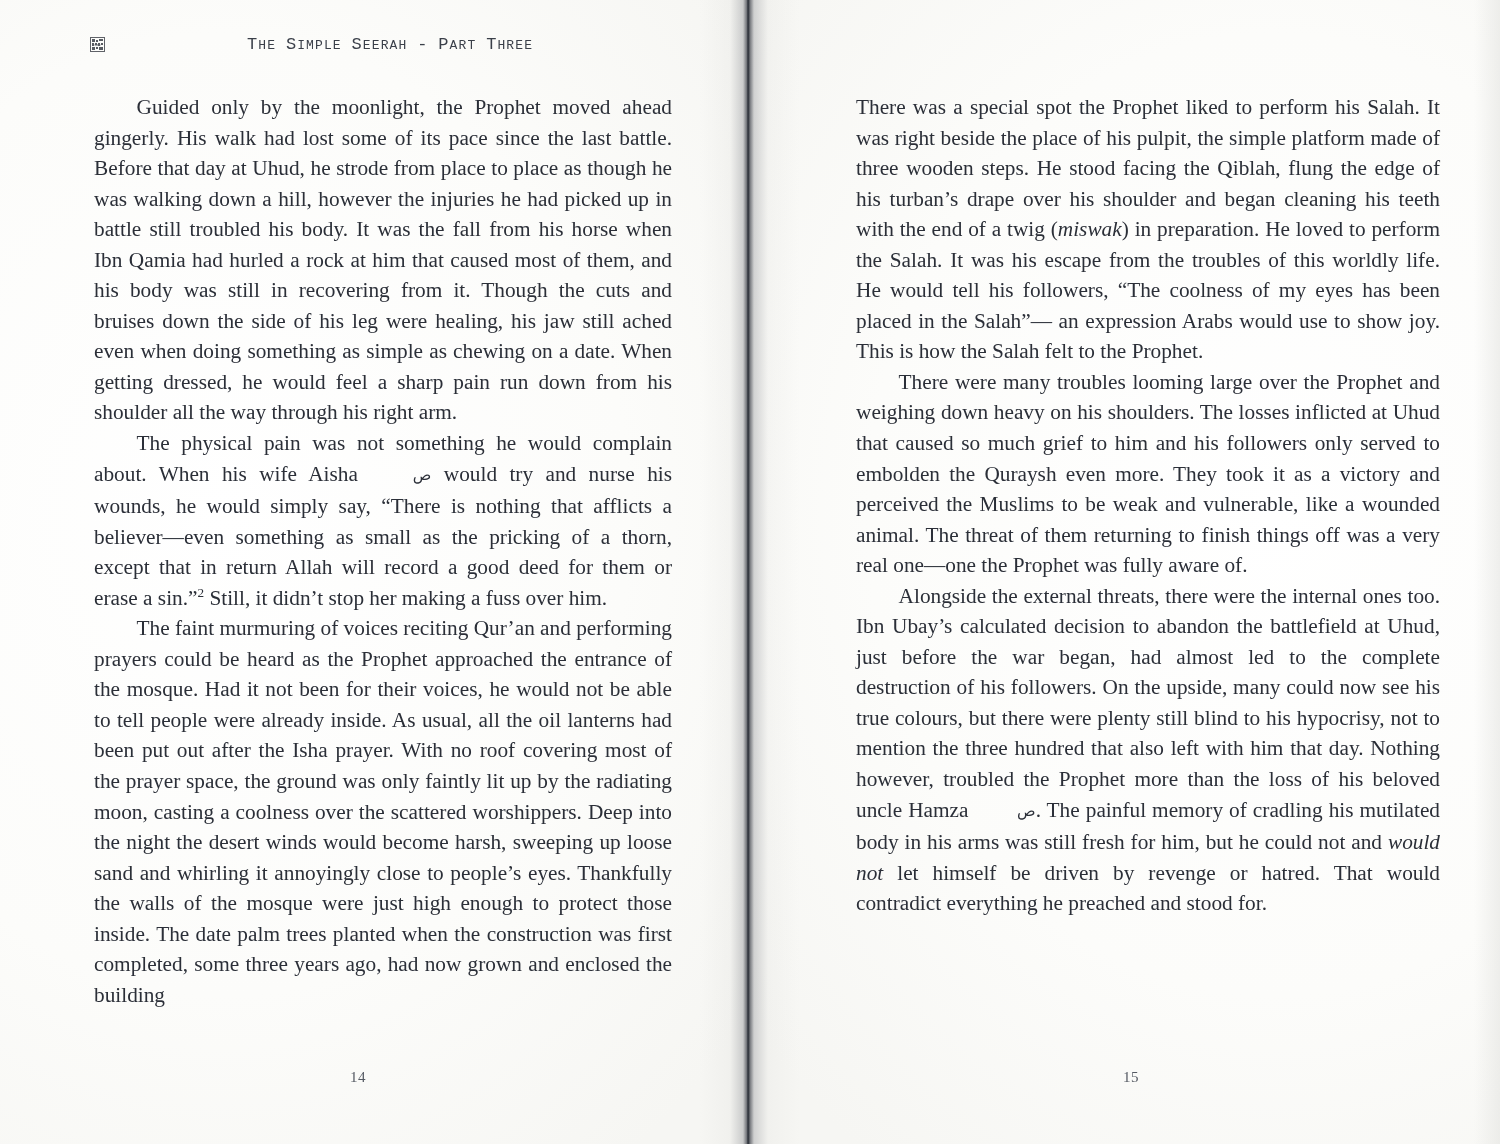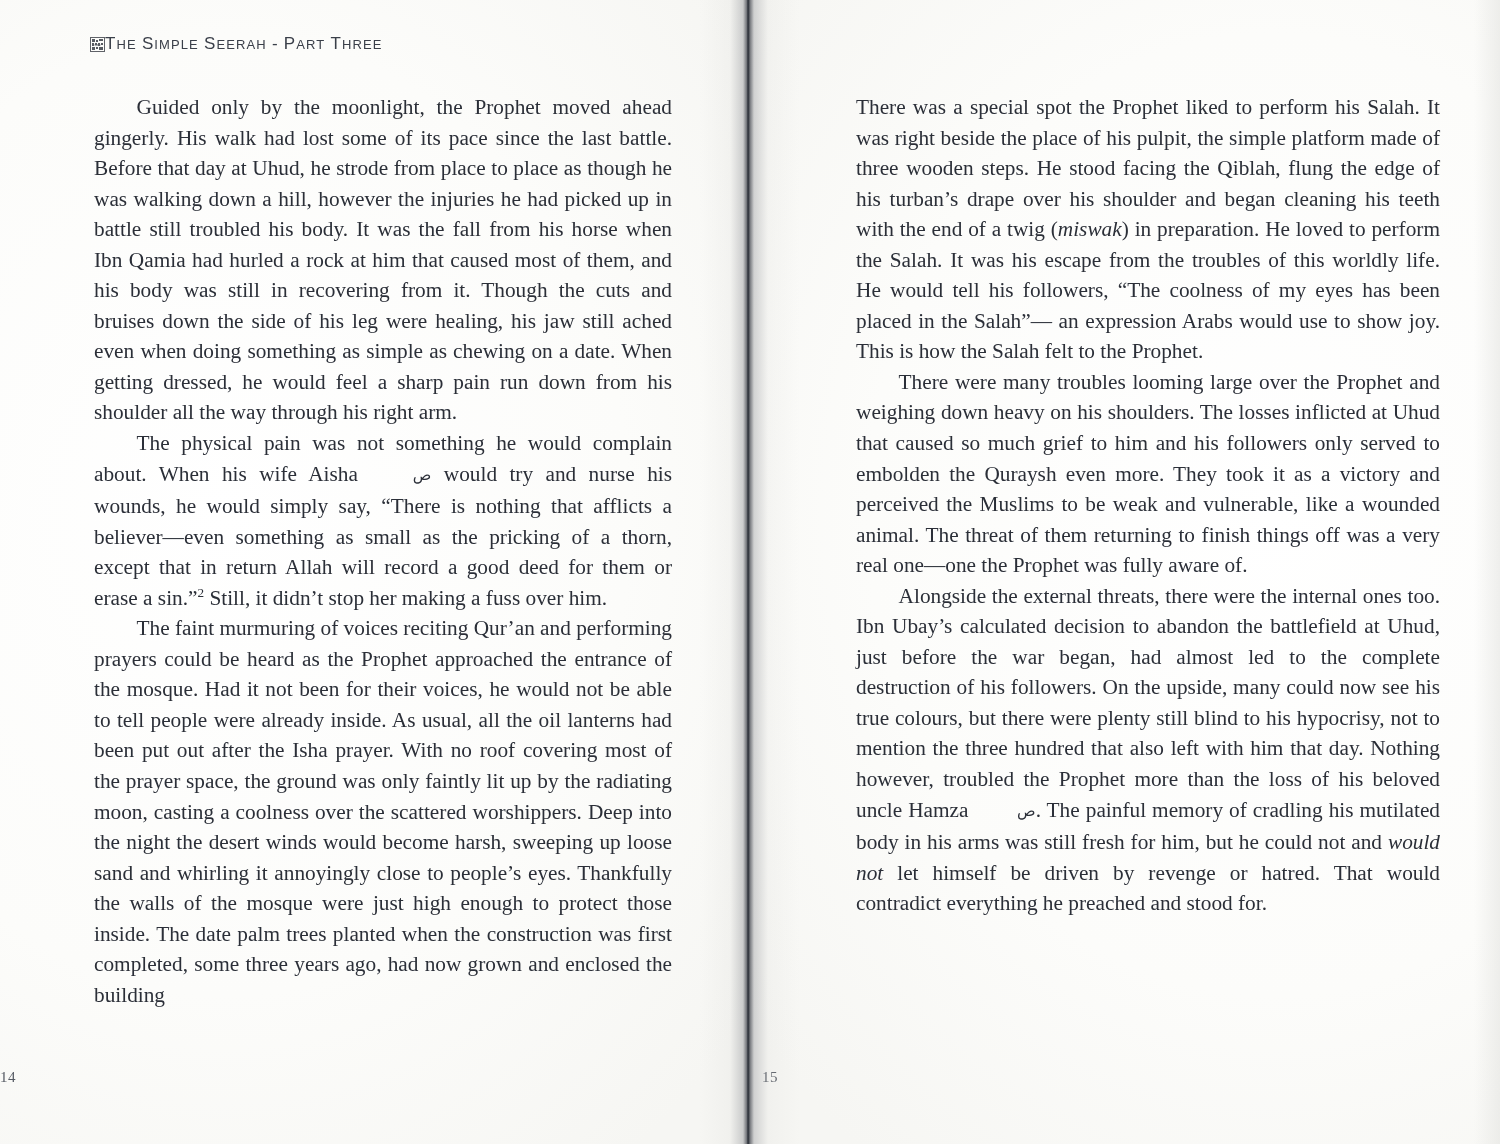--- a/index.html
+++ b/index.html
@@ -68,22 +68,22 @@
     height: 22px;
     display: flex;
     align-items: center;
     width: 100%;
   }
   .page.left  .runhead { padding-left: 90px;  padding-right: 58px; }
   .page.right .runhead { padding-left: 60px;  padding-right: 86px; }
 
   .runhead-title {
     flex: 1;
-    text-align: left;
-    font-family: Liberation Sans, sans-serif;
+    text-align: center;
+    font-family: Liberation Mono, monospace;
     font-size: 14.5px;
     letter-spacing: 1.1px;
     color: #3a3f49;
     font-variant: small-caps;
     text-transform: lowercase;
     white-space: nowrap;
   }
   
   .runhead-title { text-transform: none; }
 
@@ -132,20 +132,21 @@
     transform: translateY(-1px);
     color: #2b2f38;
     letter-spacing: 0;
   }
 
   
   .folio {
     position: absolute;
     bottom: 58px;
     width: 100%;
+    text-align: center;
     font-size: 15px;
     color: #555a63;
     letter-spacing: .5px;
   }
   .page.left  .folio { padding-right: 32px; }
   .page.right .folio { padding-left: 14px; margin-top: 29px; }
 
   
   #book::before, #book::after {
     content: "";

